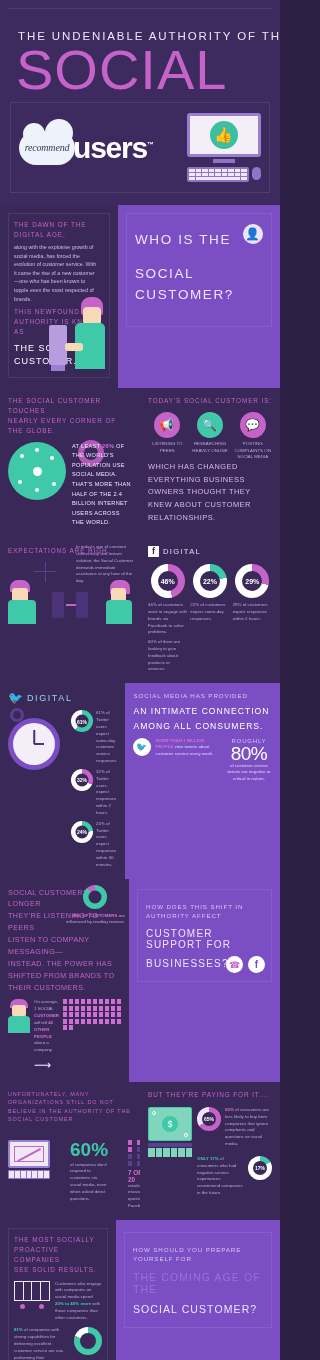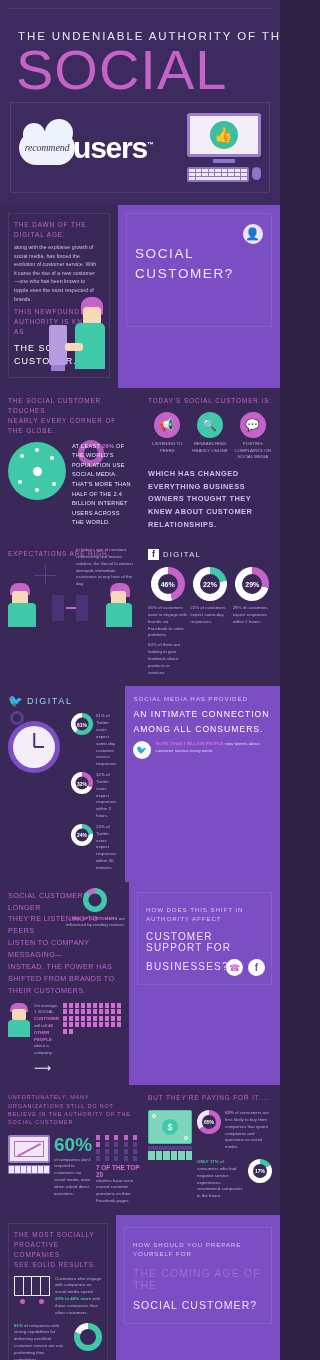--- a/index.html
+++ b/index.html
@@ -208,20 +208,21 @@
           <div style="position:absolute; left:2px; bottom:2px; width:14px; height:6px; background:#9b7fd0;"></div>
           <div style="position:absolute; right:4px; top:2px; width:22px; height:18px; background:#c563c9; border-radius:9px 9px 2px 2px;"></div>
           <div style="position:absolute; right:6px; top:12px; width:18px; height:18px; background:#f7d9b8; border-radius:4px;"></div>
           <div style="position:absolute; right:2px; top:28px; width:30px; height:46px; background:#3fc9a8; border-radius:5px 5px 0 0;"></div>
           <div style="position:absolute; right:24px; top:48px; width:18px; height:8px; background:#f7d9b8; border-radius:3px;"></div>
         </div>
       </div>
     </div>
     <div class="cell lav" style="padding:0">
       <div class="hairline" style="margin:8px; padding:16px 8px; min-height:114px; position:relative;">
+        <div class="big-on-lav">WHO IS THE</div>
         <div class="big-on-lav" style="margin-top:14px;">SOCIAL CUSTOMER?</div>
         <div style="position:absolute; right:8px; top:10px; width:20px; height:20px; border-radius:50%; background:#efe4ff; display:flex; align-items:center; justify-content:center; color:#7b4ec4; font-size:12px;">👤</div>
       </div>
     </div>
   </div>
 
   <div class="row">
     <div class="cell left">
       <div class="hdr-pink">THE  SOCIAL  CUSTOMER  TOUCHES</div>
       <div class="hdr-pink">NEARLY  EVERY  CORNER  OF  THE  GLOBE.</div>
@@ -251,21 +252,21 @@
         </div>
         <div style="flex:1; text-align:center;">
           <div style="width:26px;height:26px;border-radius:50%;background:#3fc9a8;margin:0 auto;display:flex;align-items:center;justify-content:center;color:#fff;font-size:12px;">🔍</div>
           <div class="tiny-txt" style="margin-top:3px;">RESEARCHING HEAVILY ONLINE</div>
         </div>
         <div style="flex:1; text-align:center;">
           <div style="width:26px;height:26px;border-radius:50%;background:#c563c9;margin:0 auto;display:flex;align-items:center;justify-content:center;color:#fff;font-size:12px;">💬</div>
           <div class="tiny-txt" style="margin-top:3px;">POSTING COMPLAINTS ON SOCIAL MEDIA</div>
         </div>
       </div>
-      <div style="color:#d6b9ee; font-size:7.4px; letter-spacing:0.5px; line-height:1.7; margin-top:7px;font-weight:bold;">WHICH HAS CHANGED EVERYTHING BUSINESS OWNERS THOUGHT THEY KNEW ABOUT CUSTOMER RELATIONSHIPS.</div>
+      <div style="color:#d6b9ee; font-size:7.4px; letter-spacing:0.5px; line-height:1.7; ">WHICH HAS CHANGED EVERYTHING BUSINESS OWNERS THOUGHT THEY KNEW ABOUT CUSTOMER RELATIONSHIPS.</div>
     </div>
   </div>
 
   <div class="row">
     <div class="cell left" style="min-height:88px;">
       <div class="hdr-pink">EXPECTATIONS  ARE  HIGH.</div>
       <div class="tiny-txt" style="position:absolute; right:6px; top:6px; width:58px;">In today's age of constant connectivity and instant solution, the Social Customer demands immediate assistance at any hour of the day.</div>
       <div style="position:relative; height:58px; margin-top:10px;">
         <div style="position:absolute; left:26px; top:-4px; width:22px; height:20px; background:#5b3f8f; display:grid; grid-template-columns:1fr 1fr; gap:1px;">
           <i style="background:#3a2859"></i>
@@ -357,20 +358,25 @@
       <div style="color:#ffffff; font-size:8.6px; letter-spacing:1px; margin-top:5px;">AMONG  ALL  CONSUMERS.</div>
       <div style="display:flex; gap:4px; margin-top:7px; align-items:flex-start;">
         <div style="flex:0 0 18px;">
           <div style="width:18px;height:18px;border-radius:50%;background:#fff;color:#7b4ec4;font-size:9px;display:flex;align-items:center;justify-content:center;">🐦</div>
         </div>
         <div style="flex:1;">
           <div class="tiny-txt" style="color:#e2d2f7;">
             <b class="accent-pink">MORE THAN 1 BILLION PEOPLE</b><span> view tweets about customer service every week.</span>
           </div>
         </div>
+        <div style="flex:0 0 46px; text-align:center;">
+          <div style="color:#d7c2f2; font-size:6px; letter-spacing:0.8px;">ROUGHLY</div>
+          <div style="color:#ffffff; font-size:19px; line-height:1; letter-spacing:-0.5px;">80%</div>
+          <div class="tiny-txt" style="color:#e2d2f7;">of customer service tweets are negative or critical in nature.</div>
+        </div>
       </div>
     </div>
   </div>
 
   <div class="row">
     <div class="cell left" style="min-height:100px;">
       <div class="hdr-pink" style="font-size:7.2px; letter-spacing:0.4px; line-height:1.65; width:110px;">
         <div>SOCIAL CUSTOMERS NO LONGER</div>
         <div>THEY'RE LISTENING TO PEERS</div>
         <div>LISTEN TO COMPANY MESSAGING—</div>
@@ -450,21 +456,21 @@
         <div style="position:absolute; right:28px; bottom:8px; width:17px;height:17px;border-radius:50%;background:#fff;color:#c563c9;font-size:9px;display:flex;align-items:center;justify-content:center;">☎</div>
         <div style="position:absolute; right:6px; bottom:8px; width:17px;height:17px;border-radius:50%;background:#fff;color:#7b4ec4;font-size:10px;font-weight:bold;display:flex;align-items:center;justify-content:center;">f</div>
       </div>
     </div>
   </div>
 
   <div class="row">
     <div class="cell left" style="min-height:98px;">
       <div class="hdr-pink" style="font-size:5.4px;">UNFORTUNATELY,  MANY  ORGANIZATIONS  STILL  DO  NOT</div>
       <div class="hdr-pink" style="font-size:5.4px;">BELIEVE  IN  THE  AUTHORITY  OF  THE  SOCIAL  CUSTOMER.</div>
-      <div style="display:flex; gap:4px; margin-top:8px;">
+      <div style="display:flex; gap:20px; margin-top:16px;">
         <div style="flex:0 0 42px;">
           <div class="screen-box" style="height:28px; position:relative;">
             <div style="position:absolute;left:4px;top:4px;right:4px;bottom:4px;border:1px solid #c563c9;"></div>
             <div style="position:absolute;left:6px;top:12px;width:26px;height:1.5px;background:#c563c9;transform:rotate(-28deg);"></div>
           </div>
           <div style="margin-top:2px;height:9px;background:#8f74c8;border-radius:1px;display:grid;grid-template-columns:repeat(7,1fr);gap:1px;padding:1px;">
             <i style="background:#efe8f7"></i>
               <i style="background:#efe8f7"></i>
               <i style="background:#efe8f7"></i>
               <i style="background:#efe8f7"></i>

